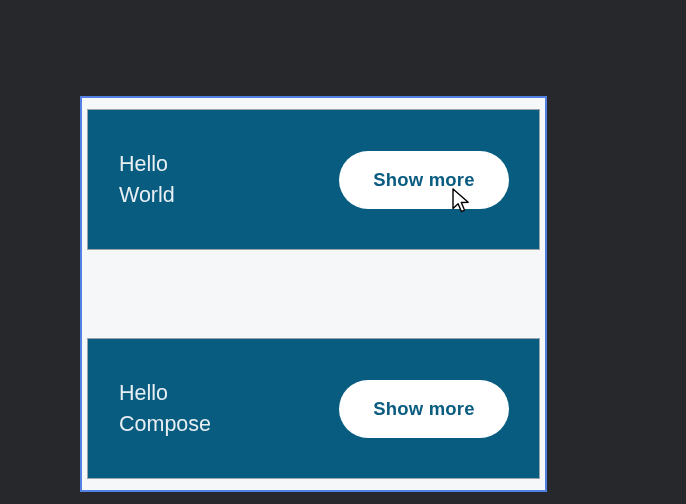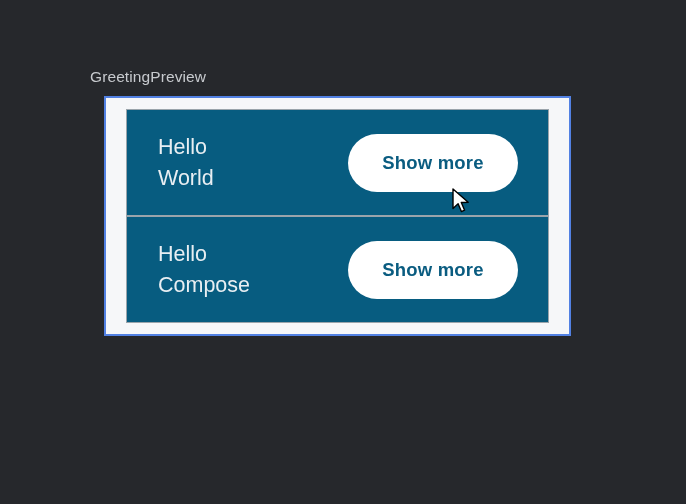--- a/index.html
+++ b/index.html
@@ -28,28 +28,28 @@
     left: 90px;
     top: 68px;
     font-size: 15.5px;
     color: #c7cace;
     letter-spacing: 0.1px;
     white-space: nowrap;
   }
 
   .preview-frame {
     position: absolute;
-    left: 104px;
+    left: 80px;
     top: 96px;
     width: 467px;
-    height: 240px;
+    height: 396px;
     box-sizing: border-box;
     border: 2px solid #5281e3;
     background: #f6f7f9;
-    padding: 11px 20px;
+    padding: 11px 5px;
   }
 
   .surface {
     width: 100%;
     height: 100%;
     background: #f6f7f9;
     display: flex;
     flex-direction: column;
     justify-content: space-between;
   }
@@ -105,21 +105,20 @@
     width: 20px;
     height: 28px;
     pointer-events: none;
   }
 </style>
 </head>
 <body>
 
 <div id="preview-root">
 
-  <div class="preview-label">GreetingPreview</div>
 
   <div class="preview-frame">
     <div class="surface">
 
       <div class="greeting-card">
         <div class="greeting-text">Hello
 World</div>
         <div class="spacer"></div>
         <button class="show-more-button">Show more</button>
       </div>

